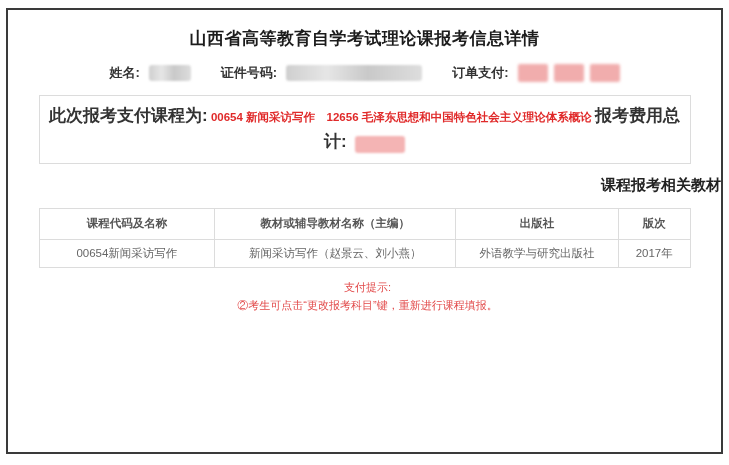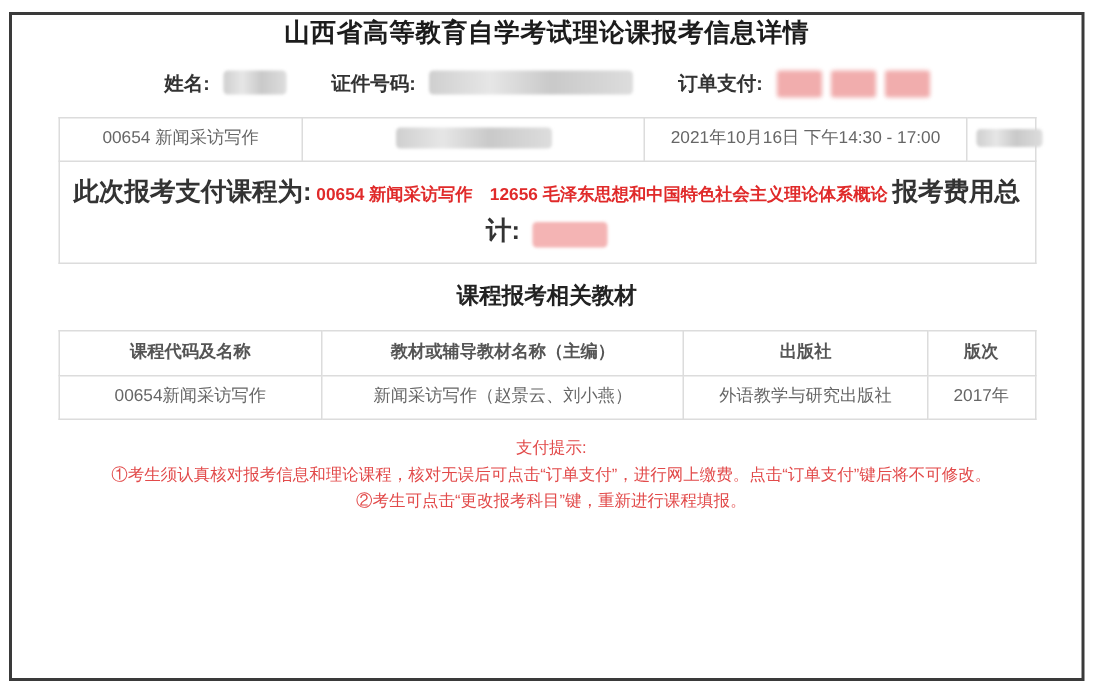--- a/index.html
+++ b/index.html
@@ -4,30 +4,31 @@
 <style>
   * { box-sizing: border-box; margin: 0; padding: 0; }
   html, body { width: 729px; height: 465px; background: #fff; overflow: hidden; }
   body { font-family: "Liberation Sans", sans-serif; }
 
   .page {
     width: 717px; height: 446px;
     margin: 8px auto 1px;
     border: 2px solid #3a3a3a;
     background: #fff;
+    padding-top: 17px;
   }
 
   .title { text-align: center; font-size: 17px; font-weight: bold; color: #1c1c1c; letter-spacing: 0.5px; }
 
   .info-row {
     display: flex; justify-content: center; align-items: center;
     margin-top: 14px; gap: 30px;
     font-size: 13px; font-weight: bold; color: #333;
   }
-  .info-item { display: flex; gap: 9px; }
+  .info-item { display: flex; align-items: center; gap: 9px; }
 
   .redact { display: inline-block; border-radius: 3px; filter: blur(1.2px); vertical-align: middle; }
   .redact.gray { background: linear-gradient(90deg, #cfcfcf, #e6e6e6 30%, #c9c9c9 60%, #dddddd); }
   .redact.name-box { width: 42px; height: 16px; }
   .redact.id-box { width: 136px; height: 16px; }
   .pink-group { display: flex; gap: 6px; filter: blur(1.4px); }
   .pink-seg { width: 30px; height: 18px; background: #f1adad; border-radius: 2px; }
 
   table { border-collapse: collapse; width: 652px; margin: 13px auto 0; table-layout: fixed; }
   th, td {
@@ -38,21 +39,21 @@
   }
   th { color: #555; font-weight: bold; padding: 6px; }
   .redact.site-box { width: 104px; height: 14px; }
   .redact.fee-box { width: 44px; height: 12px; }
 
   .summary-cell { padding: 7px 4px; }
   .summary-prefix, .summary-fee-label { font-weight: bold; color: #333; font-size: 17px; }
   .summary-courses { font-weight: bold; color: #e02a2a; font-size: 11.5px; white-space: pre-wrap; }
   .redact.total-box { width: 50px; height: 17px; background: #f4b4b4; margin-left: 5px; }
 
-  .section-title { text-align: center; font-size: 15px; font-weight: bold; color: #222; margin-top: 12px; }
+  .section-title { text-align: right; font-size: 15px; font-weight: bold; color: #222; margin-top: 12px; }
 
   .tips { margin: 11px 24px 0 30px; color: #e24a4a; font-size: 11px; line-height: 1.6; }
   .tips div { white-space: nowrap; text-align: center; }
 
   col.c1-1 { width: 25%; } col.c1-2 { width: 35%; } col.c1-3 { width: 33%; } col.c1-4 { width: 7%; }
   col.c2-1 { width: 27%; } col.c2-2 { width: 37%; } col.c2-3 { width: 25%; } col.c2-4 { width: 11%; }
 </style>
 </head>
 <body>
 
@@ -81,26 +82,20 @@
 
   <table>
     <colgroup>
         <col class="c1-1">
         <col class="c1-2">
         <col class="c1-3">
         <col class="c1-4">
       </colgroup>
     <tbody>
     <tr>
-      <td>00654 新闻采访写作</td>
-      <td><span class="redact gray site-box"></span></td>
-      <td>2021年10月16日 下午14:30 - 17:00</td>
-      <td><span class="redact gray fee-box"></span></td>
-    </tr>
-    <tr>
       <td class="summary-cell" colspan="4">
         <span class="summary-prefix">此次报考支付课程为:</span>
         <span class="summary-courses">00654 新闻采访写作　12656 毛泽东思想和中国特色社会主义理论体系概论</span>
         <span class="summary-fee-label">报考费用总计:</span>
         <span class="redact total-box"></span>
       </td>
     </tr>
   </tbody>
     </table>
 
@@ -124,17 +119,16 @@
       <td>00654新闻采访写作</td>
       <td>新闻采访写作（赵景云、刘小燕）</td>
       <td>外语教学与研究出版社</td>
       <td>2017年</td>
     </tr>
   </tbody>
     </table>
 
   <div class="tips">
     <div>支付提示:</div>
-    <div>①考生须认真核对报考信息和理论课程，核对无误后可点击“订单支付”，进行网上缴费。点击“订单支付”键后将不可修改。</div>
     <div>②考生可点击“更改报考科目”键，重新进行课程填报。</div>
   </div>
 
 </div>
 
 </body></html>

